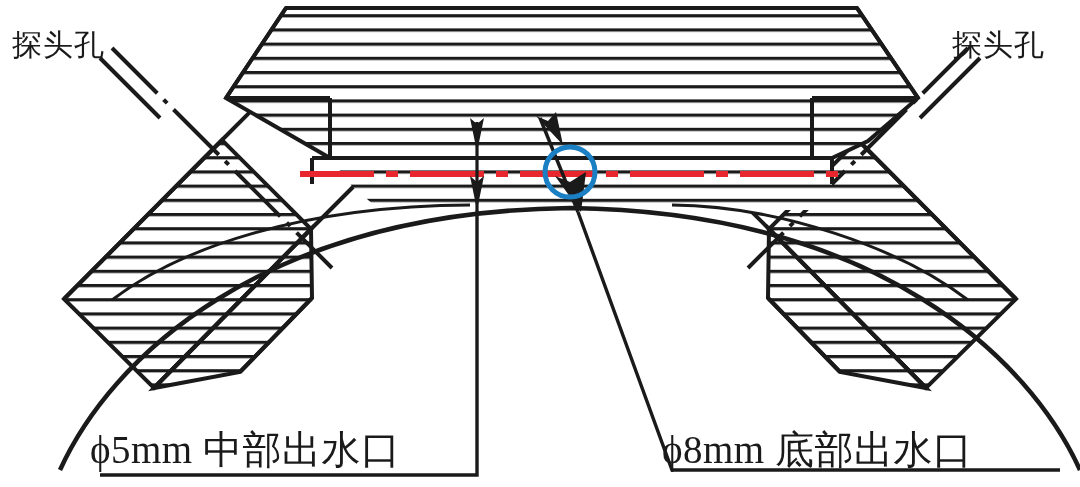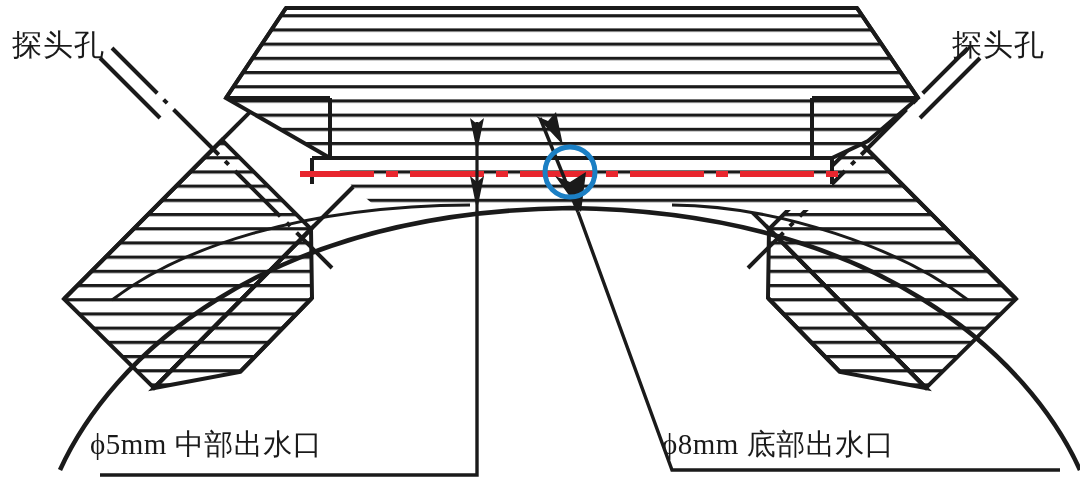--- a/index.html
+++ b/index.html
@@ -28,21 +28,21 @@
     white-space: nowrap;
     color: #1a1a1a;
     font-family: "Liberation Serif", serif;
     line-height: 1;
   }
   .cjk-label {
     font-size: 30px;
     letter-spacing: 1px;
   }
   .callout-label {
-    font-size: 29px;
+    font-size: 39px;
     letter-spacing: 0.5px;
   }
 </style>
 </head>
 <body>
 
 <div id="stage">
 
   <svg class="diagram" viewBox="0 0 1080 487">
     <defs>

